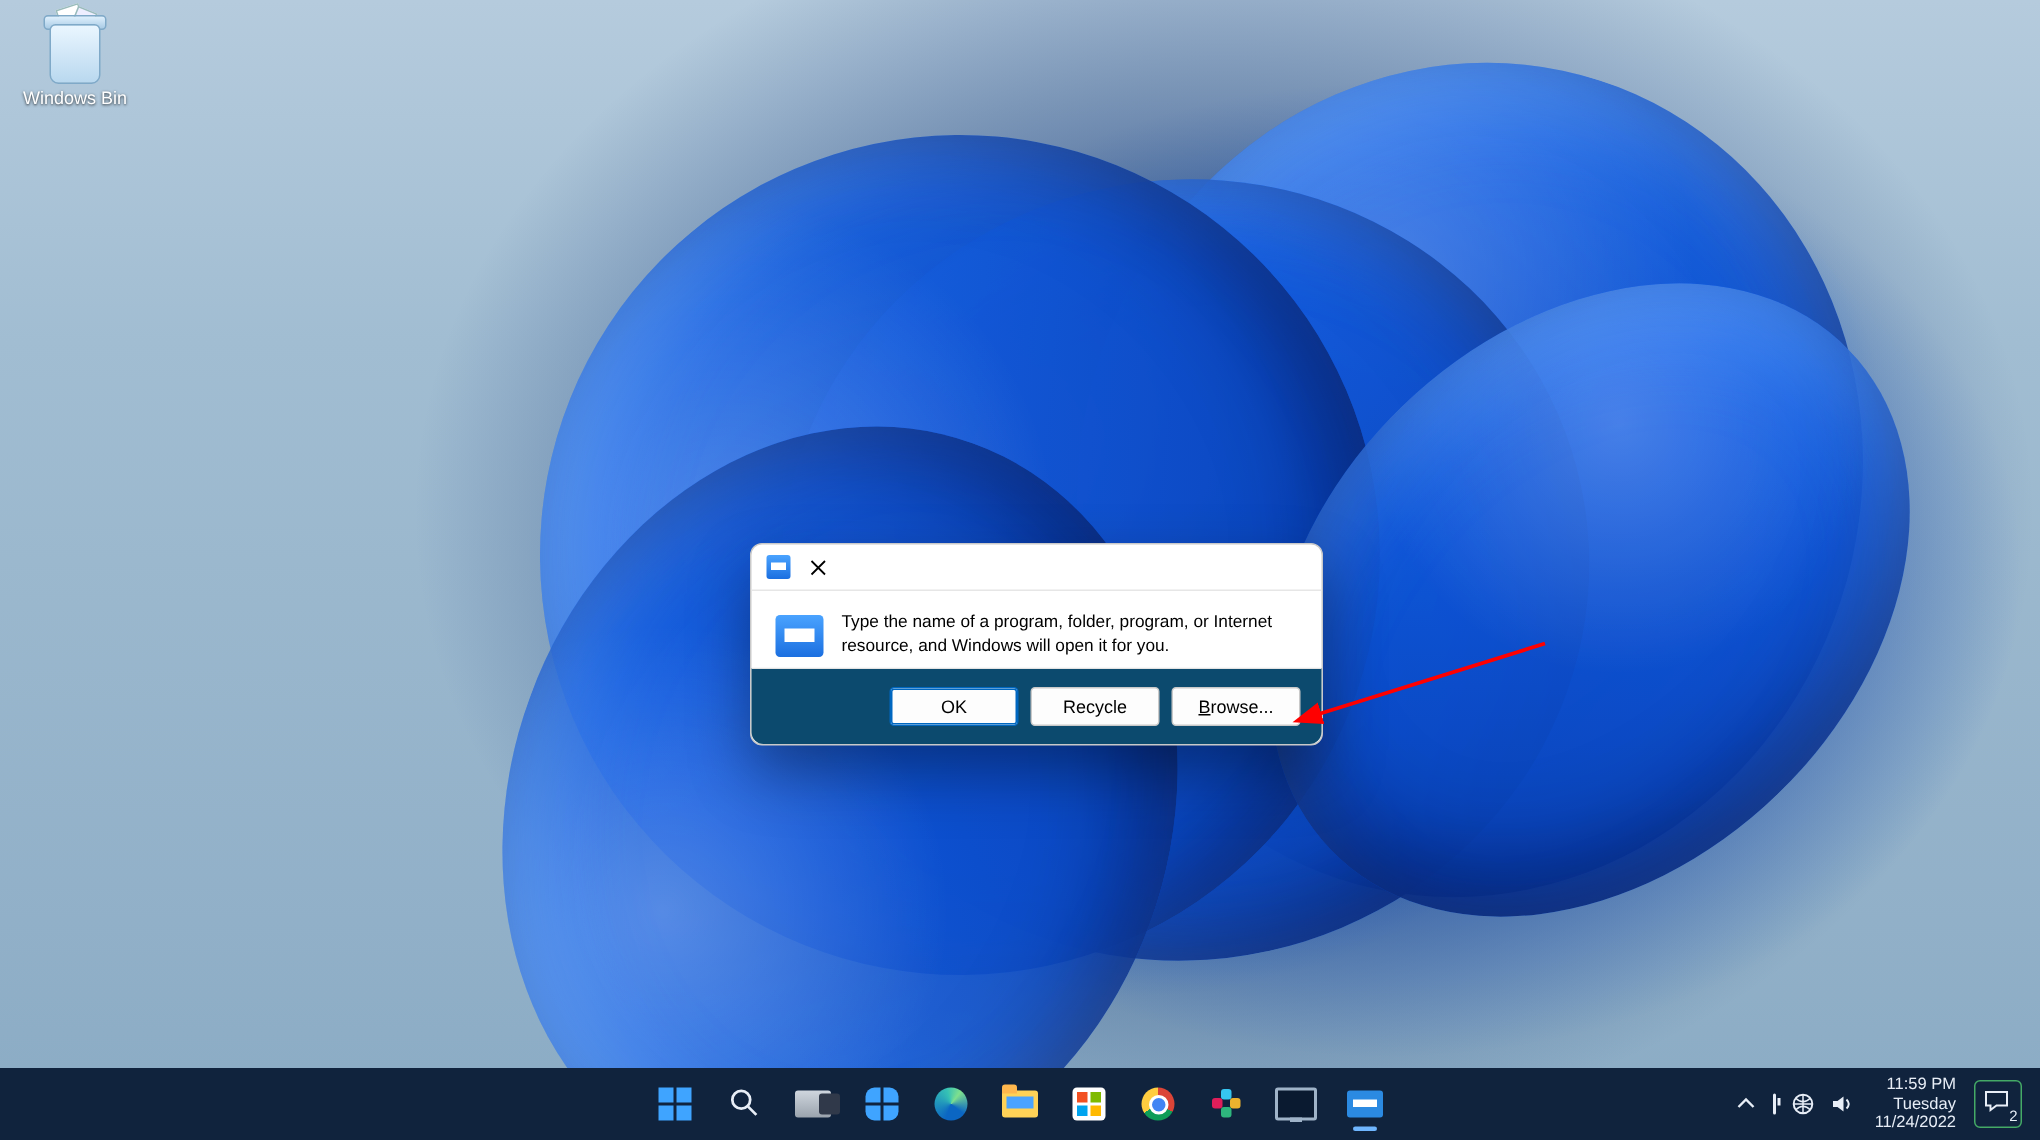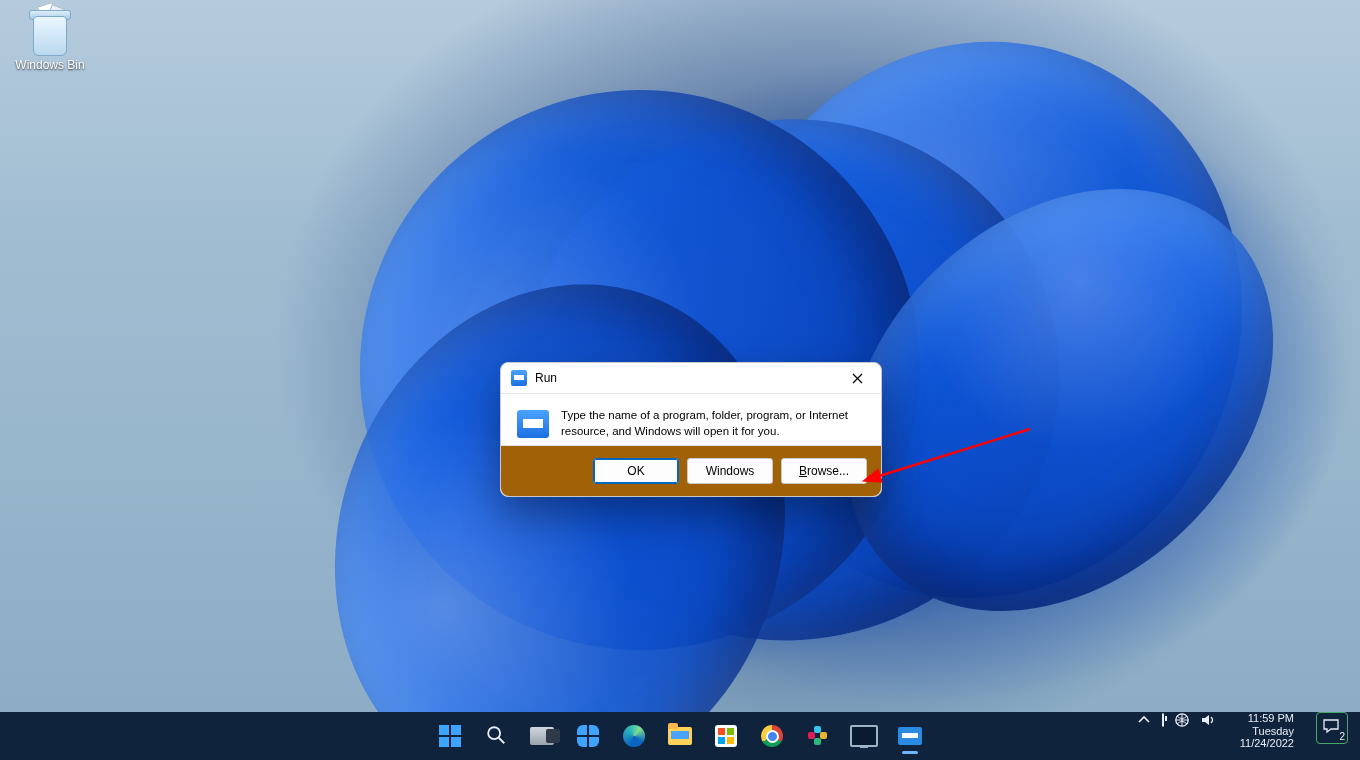--- a/index.html
+++ b/index.html
@@ -107,21 +107,21 @@
     position:absolute; right:4px; top:4px; width:14px; height:14px;
     display:flex; align-items:center; justify-content:center; color:#555;
     pointer-events:none;
   }
   .sel-overlay{
     position:absolute; left:7px; top:4px; height:15px;
     background:#0078d4; color:#fff; font-size:12px; line-height:15px;
     padding:0 1px; pointer-events:none;
   }
   .run-footer {
-    background:#a16207; border-top:1px solid #e3e3e3;
+    background:#0c4a6e; border-top:1px solid #e3e3e3;
     padding:12px 14px; display:flex; justify-content:flex-end; gap:8px;
     border-radius:0 0 8px 8px;
   }
   .run-btn {
     width:84px; height:24px; font-size:12px;
     background:#fdfdfd; border:1px solid #c9c9c9; border-radius:3px;
     display:flex; align-items:center; justify-content:center; cursor:default;
   }
   .run-btn.default { border-color:#0067c0; box-shadow:inset 0 0 0 1px #0067c0; }
   .run-btn .ul { text-decoration:underline; }
@@ -139,21 +139,21 @@
   }
   .tb-item {
     width:40px; height:40px; display:flex; align-items:center; justify-content:center;
     border-radius:4px; position:relative;
   }
   .tb-item.active::after{
     content:""; position:absolute; bottom:2px; left:50%; transform:translateX(-50%);
     width:16px; height:3px; background:#6fb6ff; border-radius:2px;
   }
   .tray {
-    position:absolute; right:6px; top:0; bottom:0; display:flex; align-items:flex-start; gap:12px;
+    position:absolute; right:6px; top:0; bottom:0; display:flex; align-items:center; gap:2px;
   }
   .tray .sys { display:flex; align-items:center; gap:10px; padding:0 6px; }
   .tray .clock { text-align:right; line-height:1.15; padding:0 6px; }
   .tray .chatbadge {
     width:30px; height:30px; border:1px solid #4a6; border-radius:4px;
     display:flex; align-items:flex-end; justify-content:flex-end;
     position:relative; margin-left:4px; margin-right:6px;
   }
   .tray .chatbadge .num{
     position:absolute; right:2px; bottom:1px; font-size:10px;
@@ -213,37 +213,36 @@
       <span class="paper2"></span>
     <span class="lid"></span>
       <span class="bin"></span>
   </div>
   <div>Windows Bin</div>
 </div>
 
 <div class="run-dialog">
   <div class="run-titlebar">
     <span class="run-icon-sm"></span>
-    <span class="title">Run</span>
     <span class="close">
       <svg width="11" height="11" viewBox="0 0 11 11">
         <path d="M1 1 L10 10 M10 1 L1 10" stroke="#000" stroke-width="1.2" fill="none"></path>
       </svg>
     </span>
   </div>
   <div class="run-body">
     <div class="run-icon-lg"></div>
     <div class="run-desc">Type the name of a program, folder, program, or Internet resource, and Windows will open it for you.</div>
   </div>
   <div class="run-footer">
     <div class="run-btn default">
         <span>OK</span>
       </div>
     <div class="run-btn">
-        <span>Windows</span>
+        <span>Recycle</span>
       </div>
     <div class="run-btn">
         <span class="ul">B</span>
         <span>rowse...</span>
       </div>
   </div>
 </div>
 
 <svg class="arrow-svg">
   <defs>

